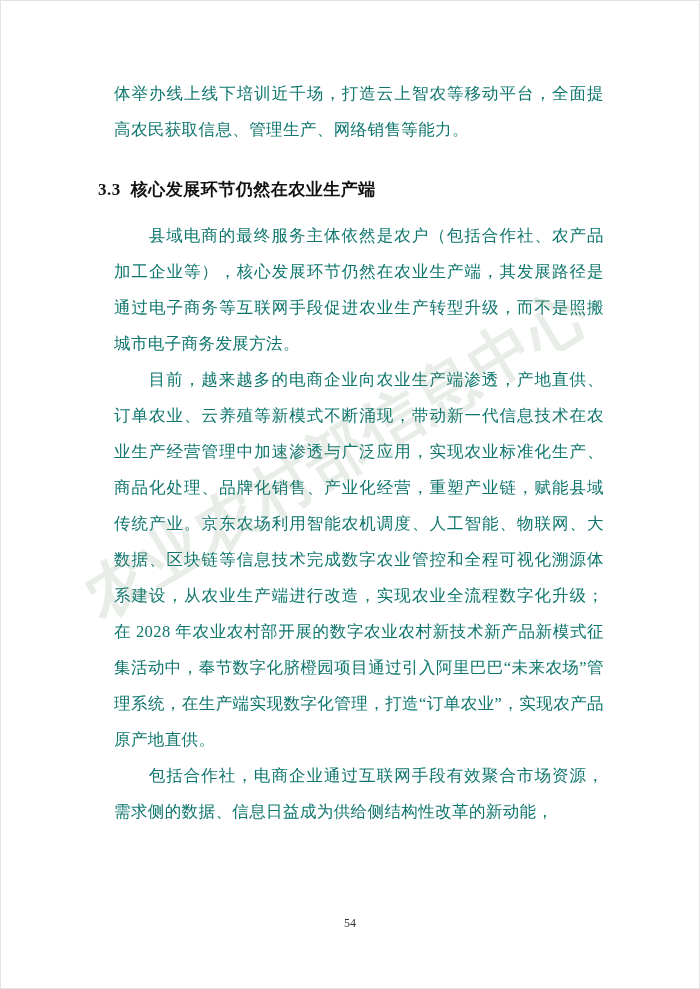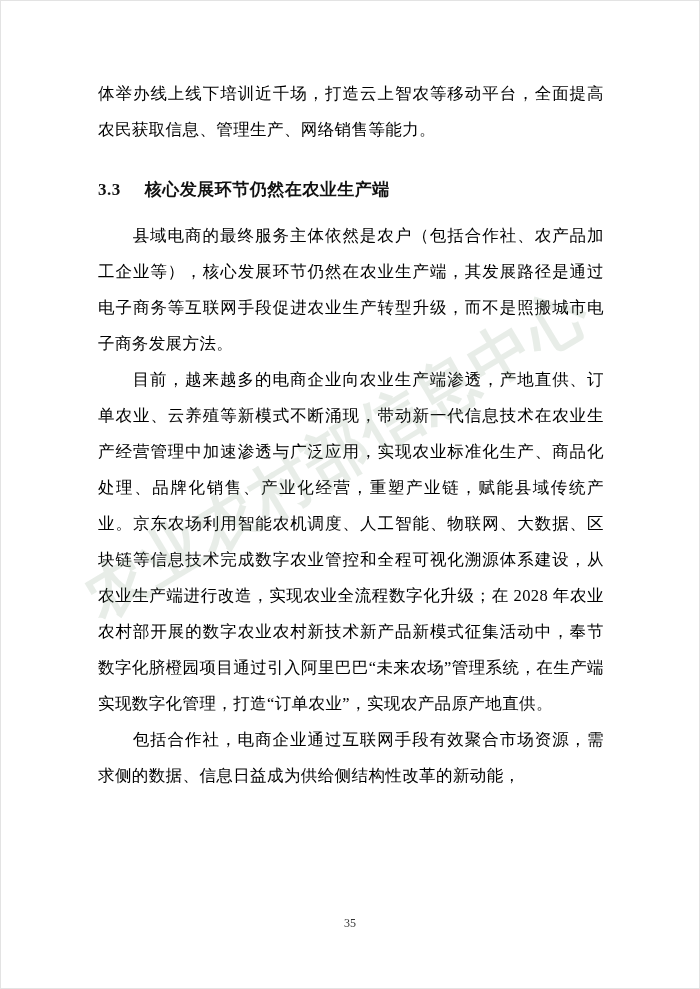--- a/index.html
+++ b/index.html
@@ -21,38 +21,38 @@
     top: 76px;
     width: 506px;
     font-family: "Liberation Serif", "DejaVu Serif", serif;
     color: #1a1a1a;
   }
   .para {
     font-size: 16.5px;
     line-height: 36px;
     text-align: justify;
     text-justify: inter-ideograph;
-    margin: 0 0 0 0;
+    margin: 0 0 0 16px;
     letter-spacing: 0.4px;
-    color: #000000;
+    color: #0f766e;
   }
   .para.indent {
     text-indent: 2.1em;
   }
   .heading {
     font-size: 17px;
     font-weight: bold;
     line-height: 36px;
     margin: 18px 0 10px 0;
     letter-spacing: 0.5px;
     color: #111;
     font-family: "Liberation Sans", "DejaVu Sans", sans-serif;
   }
   .heading .num {
-    margin-right: 24px;
+    margin-right: 10px;
     font-family: "Liberation Serif", "DejaVu Serif", serif;
   }
   .spacer-sm { height: 6px; }
   .pagenum {
     position: absolute;
     left: 0;
     right: 0;
     top: 916px;
     text-align: center;
     font-family: "Liberation Serif", "DejaVu Serif", serif;
@@ -111,15 +111,15 @@
     <p class="para indent">目前，越来越多的电商企业向农业生产端渗透，产地直供、订单农业、云养殖等新模式不断涌现，带动新一代信息技术在农业生产经营管理中加速渗透与广泛应用，实现农业标准化生产、商品化处理、品牌化销售、产业化经营，重塑产业链，赋能县域传统产业。京东农场利用智能农机调度、人工智能、物联网、大数据、区块链等信息技术完成数字农业管控和全程可视化溯源体系建设，从农业生产端进行改造，实现农业全流程数字化升级；在 2028 年农业农村部开展的数字农业农村新技术新产品新模式征集活动中，奉节数字化脐橙园项目通过引入阿里巴巴“未来农场”管理系统，在生产端实现数字化管理，打造“订单农业”，实现农产品原产地直供。</p>
 
     <p class="para indent">包括合作社，电商企业通过互联网手段有效聚合市场资源，需求侧的数据、信息日益成为供给侧结构性改革的新动能，</p>
 
   </div>
 
   <div class="watermark">
     <div class="wm-text">农业农村部信息中心</div>
   </div>
 
-  <div class="pagenum">35</div>
+  <div class="pagenum">54</div>
 
 </div>
 
 </body></html>

